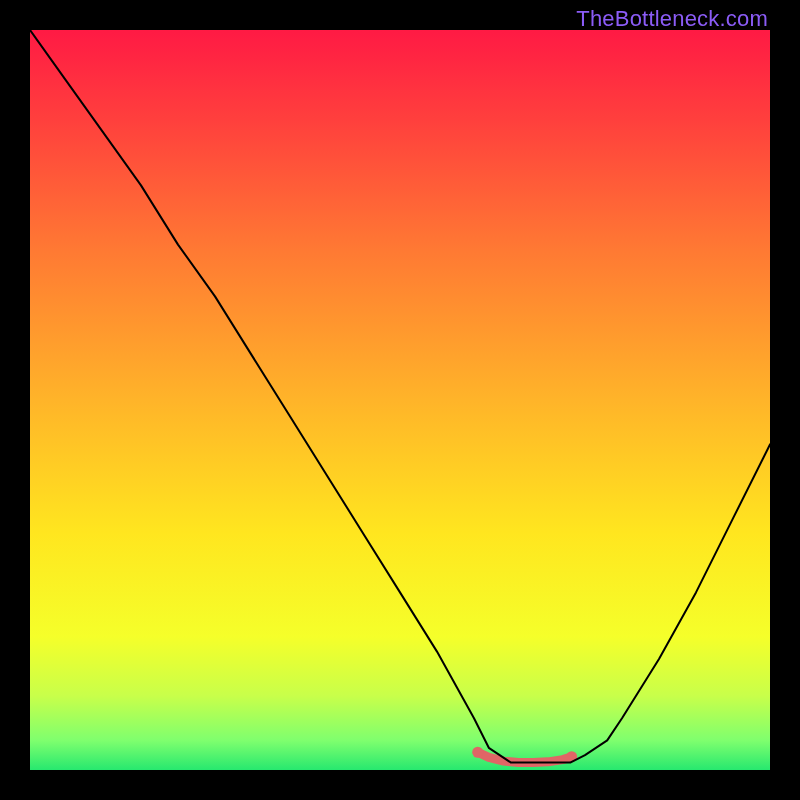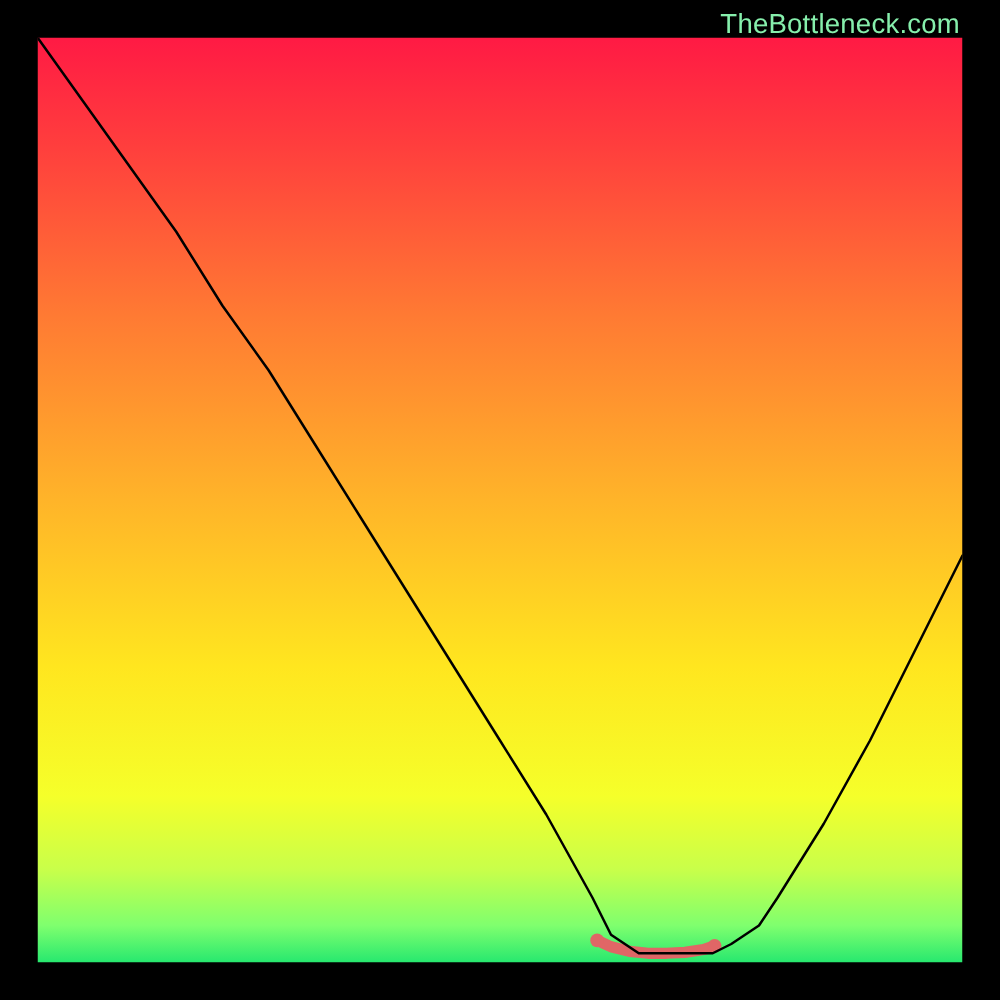--- a/index.html
+++ b/index.html
@@ -35,21 +35,21 @@
     top: 0;
     width: 100%;
     height: 100%;
   }
   .watermark {
     position: absolute;
     top: 6px;
     right: 32px;
     font-family: Arial, Helvetica, sans-serif;
     font-size: 22px;
-    color: #86efac;
+    color: #8b5cf6;
     letter-spacing: 0.2px;
     font-weight: 500;
   }
 </style>
 </head>
 <body>
 
 <div class="container">
   <div class="watermark">TheBottleneck.com</div>
 

